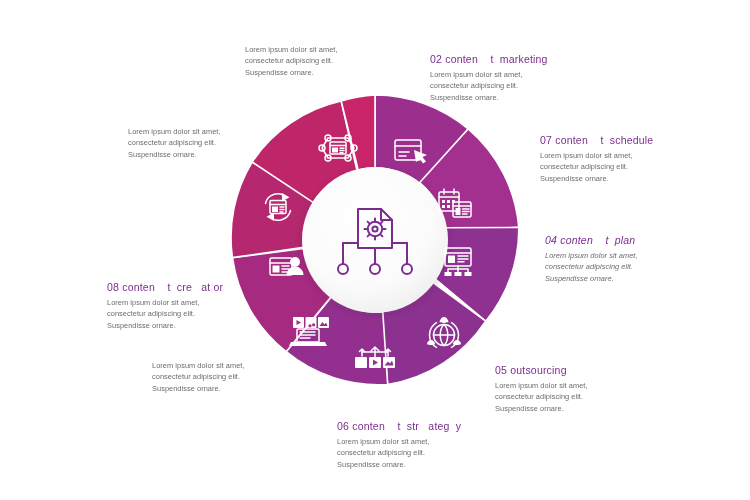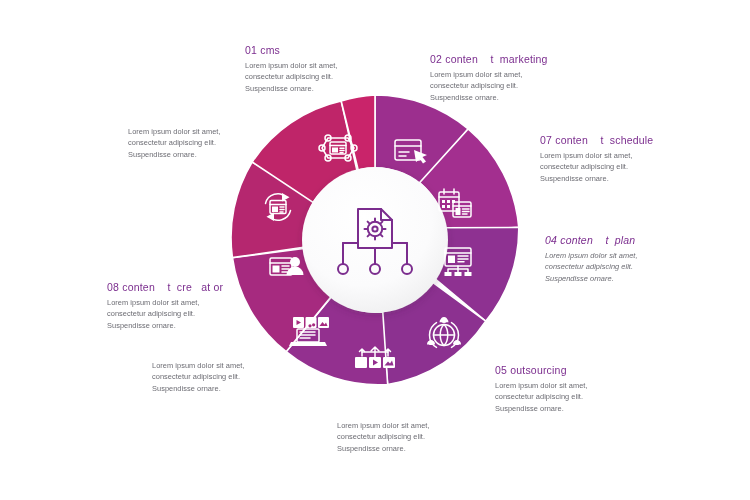--- a/index.html
+++ b/index.html
@@ -188,21 +188,20 @@
       <circle class="ico" cx="-10" cy="10" r="3" fill="#c9246a"></circle>
       <circle class="ico" cx="-16" cy="0" r="3" fill="#c9246a"></circle>
       <rect class="ico" x="-8" y="-6" width="16" height="12" rx="1.2" fill="#c9246a"></rect>
       <path class="ico" d="M -8 -2.5 L 8 -2.5"></path>
       <path class="ico-f" d="M -6 -0.5 h6 v5 h-6 Z"></path>
       <path class="ico" d="M 2 0.2 L 6 0.2 M 2 2.5 L 6 2.5 M 2 4.8 L 5 4.8"></path>
     </g>
   </svg>
 
   <div class="label" style="left:245px;top:44px;width:150px;">
-    <div class="ttl">01 cms</div>
     <div class="body">Lorem ipsum dolor sit amet,
 consectetur adipiscing elit.
 Suspendisse ornare.</div>
   </div>
 
   <div class="label" style="left:430px;top:53px;width:160px;">
     <div class="ttl">02 conten    t  marketing</div>
     <div class="body">Lorem ipsum dolor sit amet,
 consectetur adipiscing elit.
 Suspendisse ornare.</div>
@@ -223,20 +222,21 @@
   </div>
 
   <div class="label" style="left:495px;top:364px;width:160px;">
     <div class="ttl">05 outsourcing</div>
     <div class="body">Lorem ipsum dolor sit amet,
 consectetur adipiscing elit.
 Suspendisse ornare.</div>
   </div>
 
   <div class="label" style="left:337px;top:420px;width:170px;">
+    <div class="ttl">06 conten    t  str   ateg  y</div>
     <div class="body">Lorem ipsum dolor sit amet,
 consectetur adipiscing elit.
 Suspendisse ornare.</div>
   </div>
 
   <div class="label" style="left:152px;top:360px;width:170px;">
     <div class="body">Lorem ipsum dolor sit amet,
 consectetur adipiscing elit.
 Suspendisse ornare.</div>
   </div>

